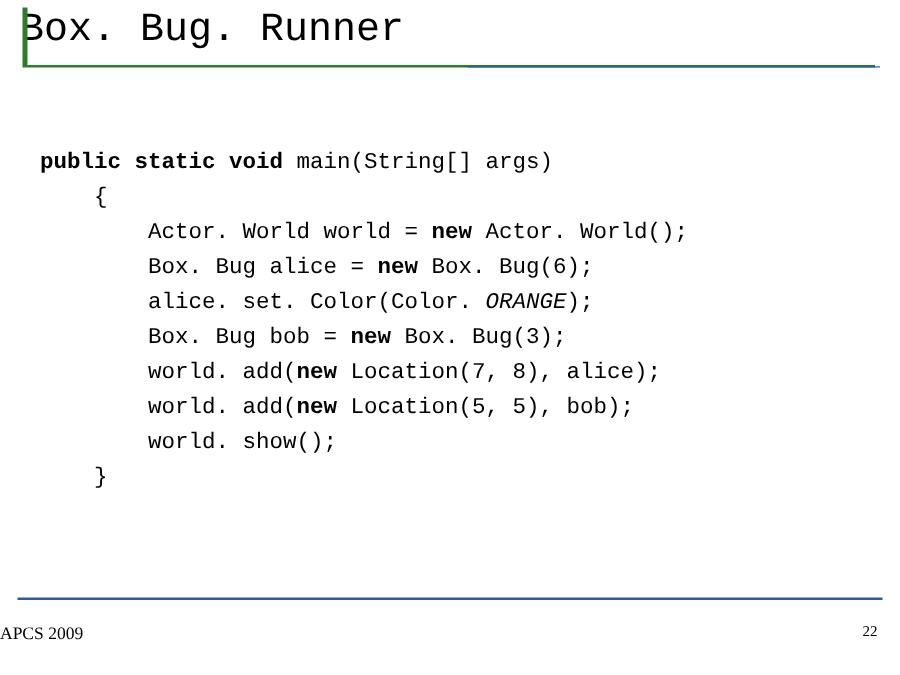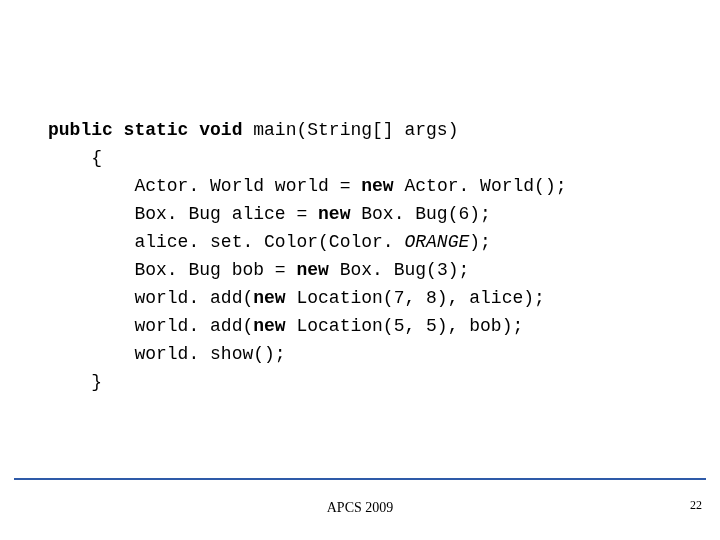--- a/index.html
+++ b/index.html
@@ -50,21 +50,21 @@
   }
   .title-underline-thin {
     position: absolute;
     left: 364px;
     top: 47px;
     width: 330px;
     border-top: 1px solid #2e5aa8;
   }
   .code-block {
     position: absolute;
-    left: 48px;
+    left: 32px;
     top: 116px;
     font-family: "Courier New", Courier, monospace;
     font-size: 18px;
     line-height: 28px;
     color: #000;
     white-space: pre;
   }
   .kw { font-weight: bold; }
   .it { font-style: italic; }
   .footer-line {
@@ -72,39 +72,45 @@
     left: 14px;
     top: 478px;
     width: 692px;
     border-top: 2px solid #2e5aa8;
   }
   .footer-center {
     position: absolute;
     left: 0;
     top: 500px;
     width: 720px;
-    text-align: center;
+    text-align: left;
     font-family: "Times New Roman", Times, serif;
     font-size: 14px;
     color: #000;
   }
   .page-num {
     position: absolute;
     right: 18px;
     top: 498px;
     font-family: "Times New Roman", Times, serif;
     font-size: 12px;
     color: #000;
   }
 </style>
 </head>
 <body>
 
 <div class="slide">
 
+  <div class="title-area">
+    <div class="title-line-green"></div>
+    <div class="title-text">Box. Bug. Runner</div>
+    <div class="title-underline"></div>
+    <div class="title-underline-thin"></div>
+  </div>
 
   <div class="code-block"><span class="kw">public static void</span><span> main(String[] args)</span>
 <span>    {</span>
 <span>        Actor. World world = </span><span class="kw">new</span><span> Actor. World();</span>
 <span>        Box. Bug alice = </span><span class="kw">new</span><span> Box. Bug(6);</span>
 <span>        alice. set. Color(Color. </span><span class="it">ORANGE</span><span>);</span>
 <span>        Box. Bug bob = </span><span class="kw">new</span><span> Box. Bug(3);</span>
 <span>        world. add(</span><span class="kw">new</span><span> Location(7, 8), alice);</span>
 <span>        world. add(</span><span class="kw">new</span><span> Location(5, 5), bob);</span>
 <span>        world. show();</span>

